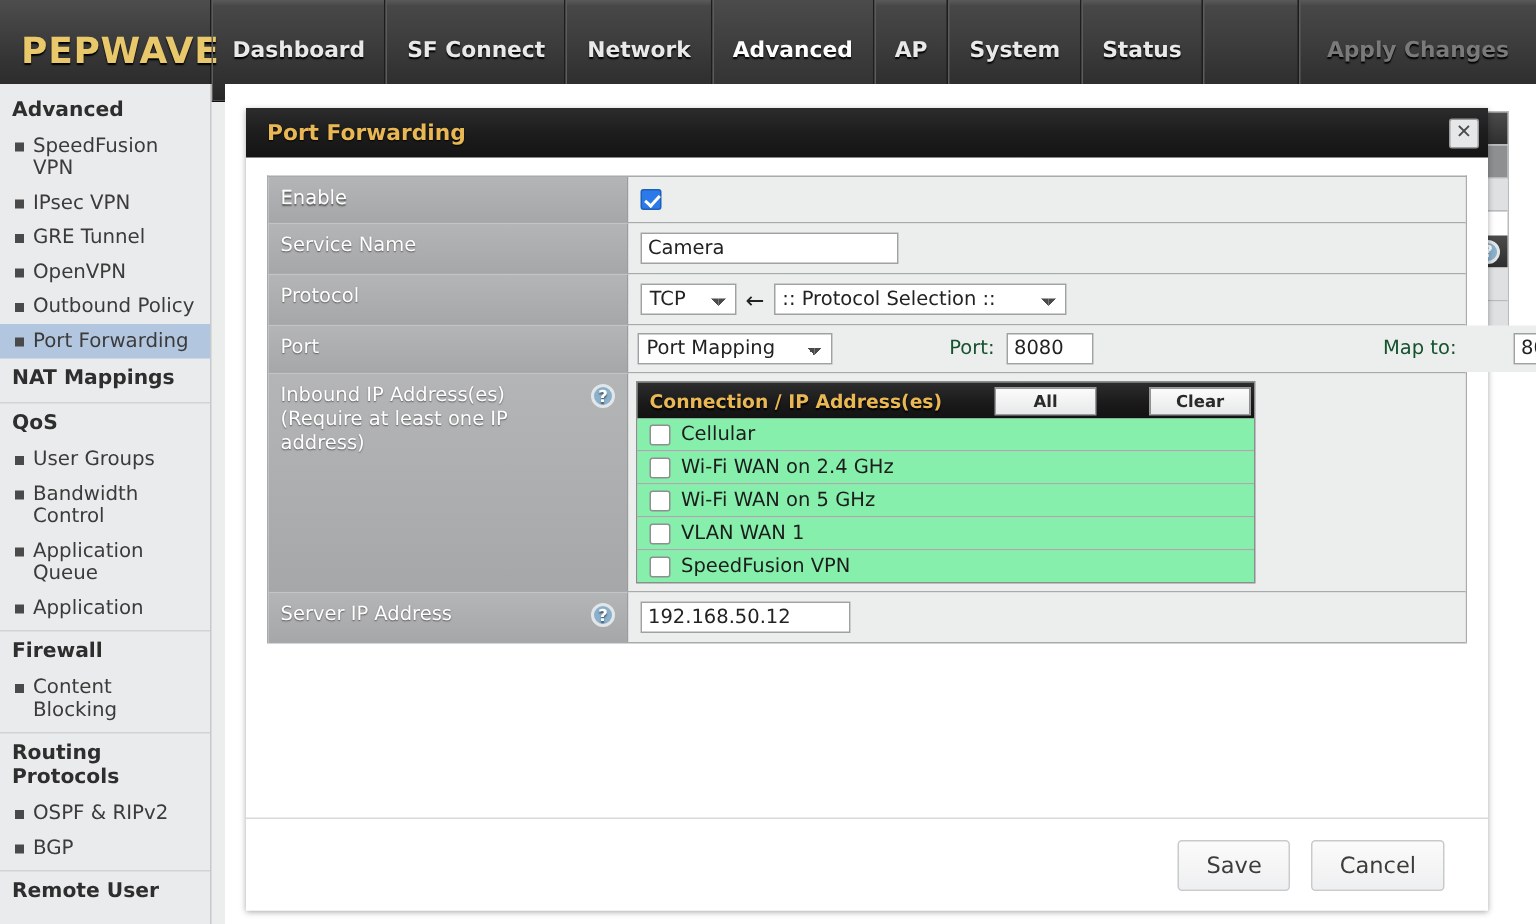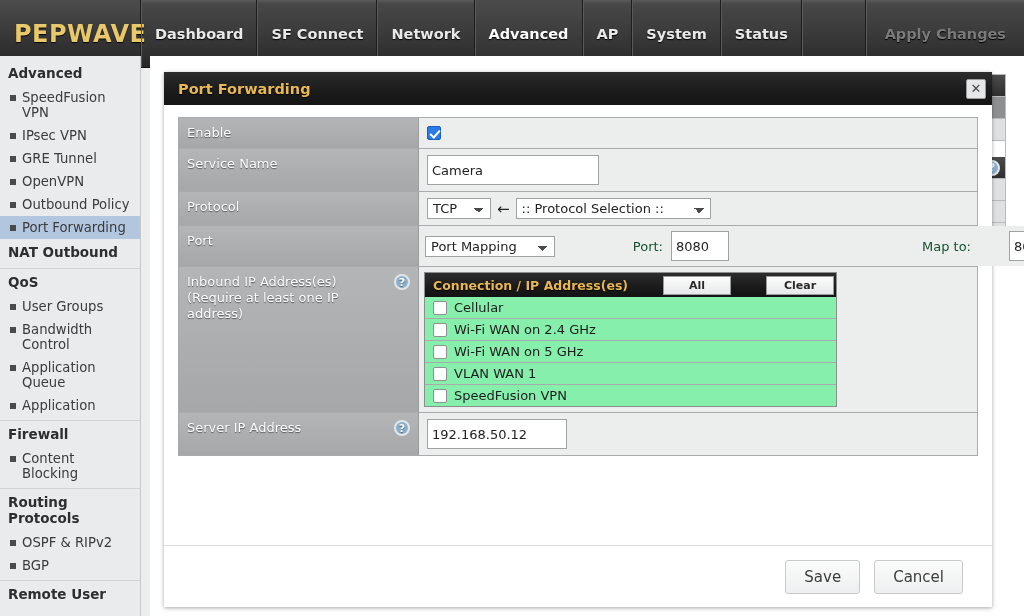--- a/index.html
+++ b/index.html
@@ -164,21 +164,21 @@
   .cb.on:after {
     content: ""; position: absolute; left: 4px; top: 1px;
     width: 4px; height: 8px; border: solid #fff;
     border-width: 0 2px 2px 0; transform: rotate(42deg);
   }
 
   
   .txt {
     border: 1px solid #a0a1a2; background: #fff; height: 21px;
     font-family: "DejaVu Sans", "Liberation Sans", sans-serif;
-    font-size: 13px; color: #222; padding: 14px 4px;
+    font-size: 13px; color: #222; padding: 0 4px;
   }
   .sel {
     border: 1px solid #a0a1a2; background: #fff; height: 21px;
     font-family: "DejaVu Sans", "Liberation Sans", sans-serif;
     font-size: 13px; color: #222;
     -webkit-appearance: none; appearance: none;
     padding: 0 20px 0 5px; cursor: pointer;
     background-image:
       linear-gradient(45deg, transparent 50%, #4a4a4a 50%),
       linear-gradient(135deg, #4a4a4a 50%, transparent 50%);
@@ -276,21 +276,21 @@
   </div>
   <div class="side-item">
     <span class="bullet"></span>
     <span>Outbound Policy</span>
   </div>
   <div class="side-item active">
     <span class="bullet"></span>
     <span>Port Forwarding</span>
   </div>
 
-  <div class="side-group">NAT Outbound</div>
+  <div class="side-group">NAT Mappings</div>
 
   <div class="side-group sep">QoS</div>
   <div class="side-item">
     <span class="bullet"></span>
     <span>User Groups</span>
   </div>
   <div class="side-item">
     <span class="bullet"></span>
     <span>Bandwidth Control</span>
   </div>

